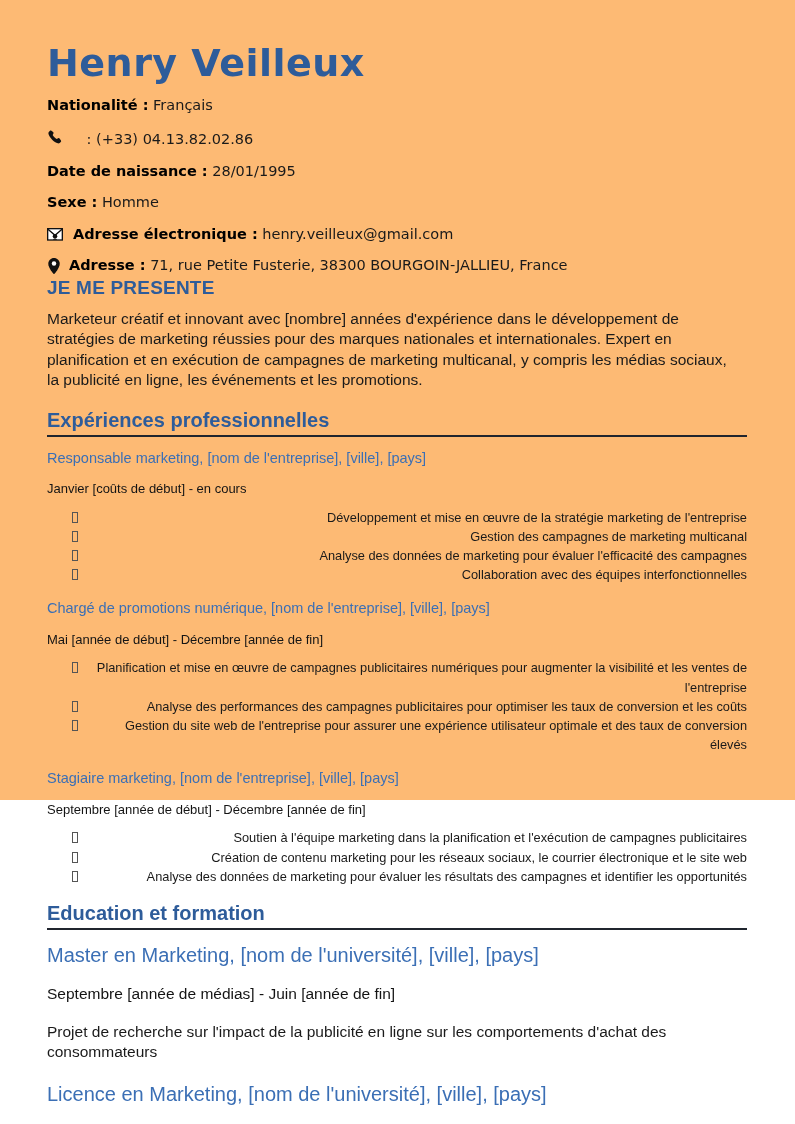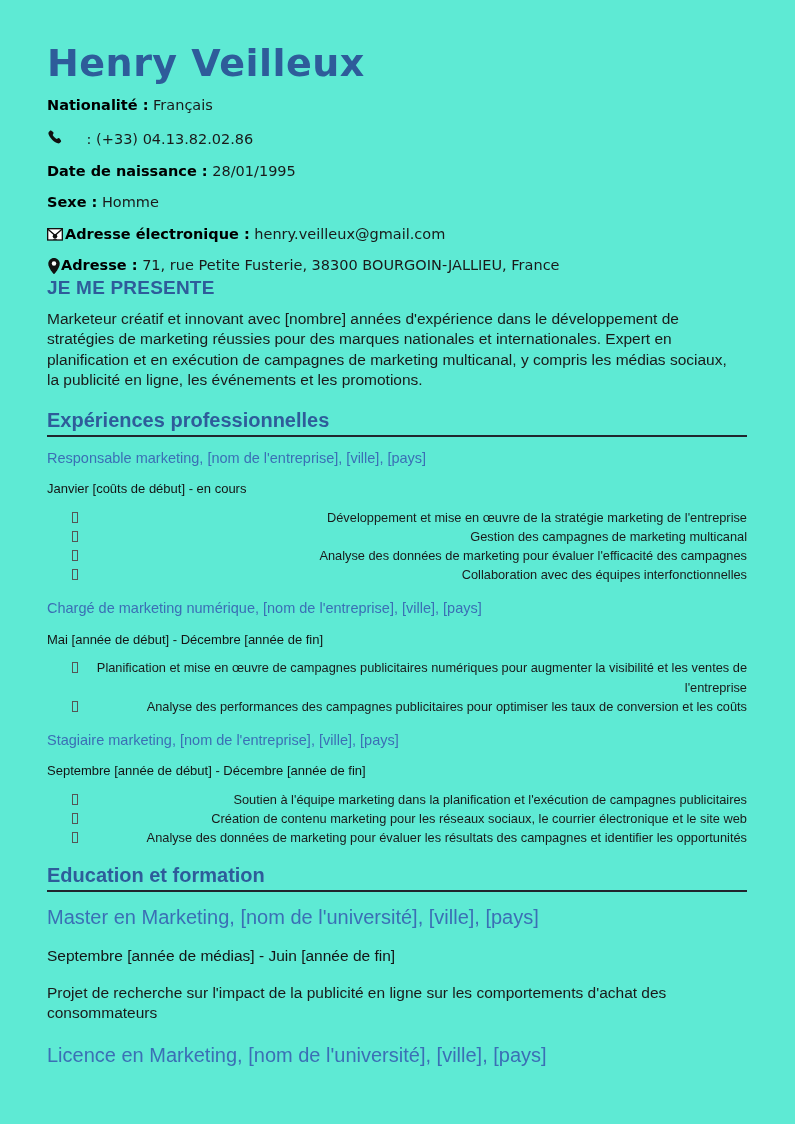--- a/index.html
+++ b/index.html
@@ -15,22 +15,22 @@
     overflow: hidden;
     font-family: "Liberation Sans", sans-serif;
     color: #000000;
     -webkit-font-smoothing: antialiased;
   }
 
   .page {
     position: absolute;
     left: 0; top: 0;
     width: 795px;
-    height: 1124px;
-    background: #5eead4;
+    height: 800px;
+    background: #fdba74;
   }
 
   
   .hdr-zone {
     position: absolute;
     left: 47px;
     top: 44px;
     width: 700px;
     font-family: "DejaVu Sans", sans-serif;
   }
@@ -70,21 +70,21 @@
 
   .phone-row .ico { margin-right: 18px; }
   
   .overlap-ico {
     position: absolute;
     left: 0;
     top: 50%;
     transform: translateY(-50%);
     z-index: 3;
   }
-  .email-row, .addr-row { padding-left: 4px; }
+  .email-row, .addr-row { padding-left: 12px; }
   .email-row .txt { margin-left: 14px; }
   .addr-row  .txt { margin-left: 10px; }
 
   
   .body-zone {
     position: absolute;
     left: 47px;
     top: 274px;
     width: 700px;
     font-family: "Liberation Sans Narrow", "Liberation Sans", sans-serif;
@@ -260,25 +260,26 @@
         <div class="exp-date">Janvier [coûts de début] - en cours</div>
         <ul class="duties">
           <li><span class="tofu"></span><span>Développement et mise en œuvre de la stratégie marketing de l'entreprise</span></li>
           <li><span class="tofu"></span><span>Gestion des campagnes de marketing multicanal</span></li>
           <li><span class="tofu"></span><span>Analyse des données de marketing pour évaluer l'efficacité des campagnes</span></li>
           <li><span class="tofu"></span><span>Collaboration avec des équipes interfonctionnelles</span></li>
         </ul>
       </div>
 
       <div>
-        <div class="exp-title">Chargé de marketing numérique, [nom de l'entreprise], [ville], [pays]</div>
+        <div class="exp-title">Chargé de promotions numérique, [nom de l'entreprise], [ville], [pays]</div>
         <div class="exp-date">Mai [année de début] - Décembre [année de fin]</div>
         <ul class="duties">
           <li><span class="tofu"></span><span>Planification et mise en œuvre de campagnes publicitaires numériques pour augmenter la visibilité et les ventes de l'entreprise</span></li>
           <li><span class="tofu"></span><span>Analyse des performances des campagnes publicitaires pour optimiser les taux de conversion et les coûts</span></li>
+          <li><span class="tofu"></span><span>Gestion du site web de l'entreprise pour assurer une expérience utilisateur optimale et des taux de conversion élevés</span></li>
         </ul>
       </div>
 
       <div>
         <div class="exp-title">Stagiaire marketing, [nom de l'entreprise], [ville], [pays]</div>
         <div class="exp-date">Septembre [année de début] - Décembre [année de fin]</div>
         <ul class="duties">
           <li><span class="tofu"></span><span>Soutien à l'équipe marketing dans la planification et l'exécution de campagnes publicitaires</span></li>
           <li><span class="tofu"></span><span>Création de contenu marketing pour les réseaux sociaux, le courrier électronique et le site web</span></li>
           <li><span class="tofu"></span><span>Analyse des données de marketing pour évaluer les résultats des campagnes et identifier les opportunités</span></li>

